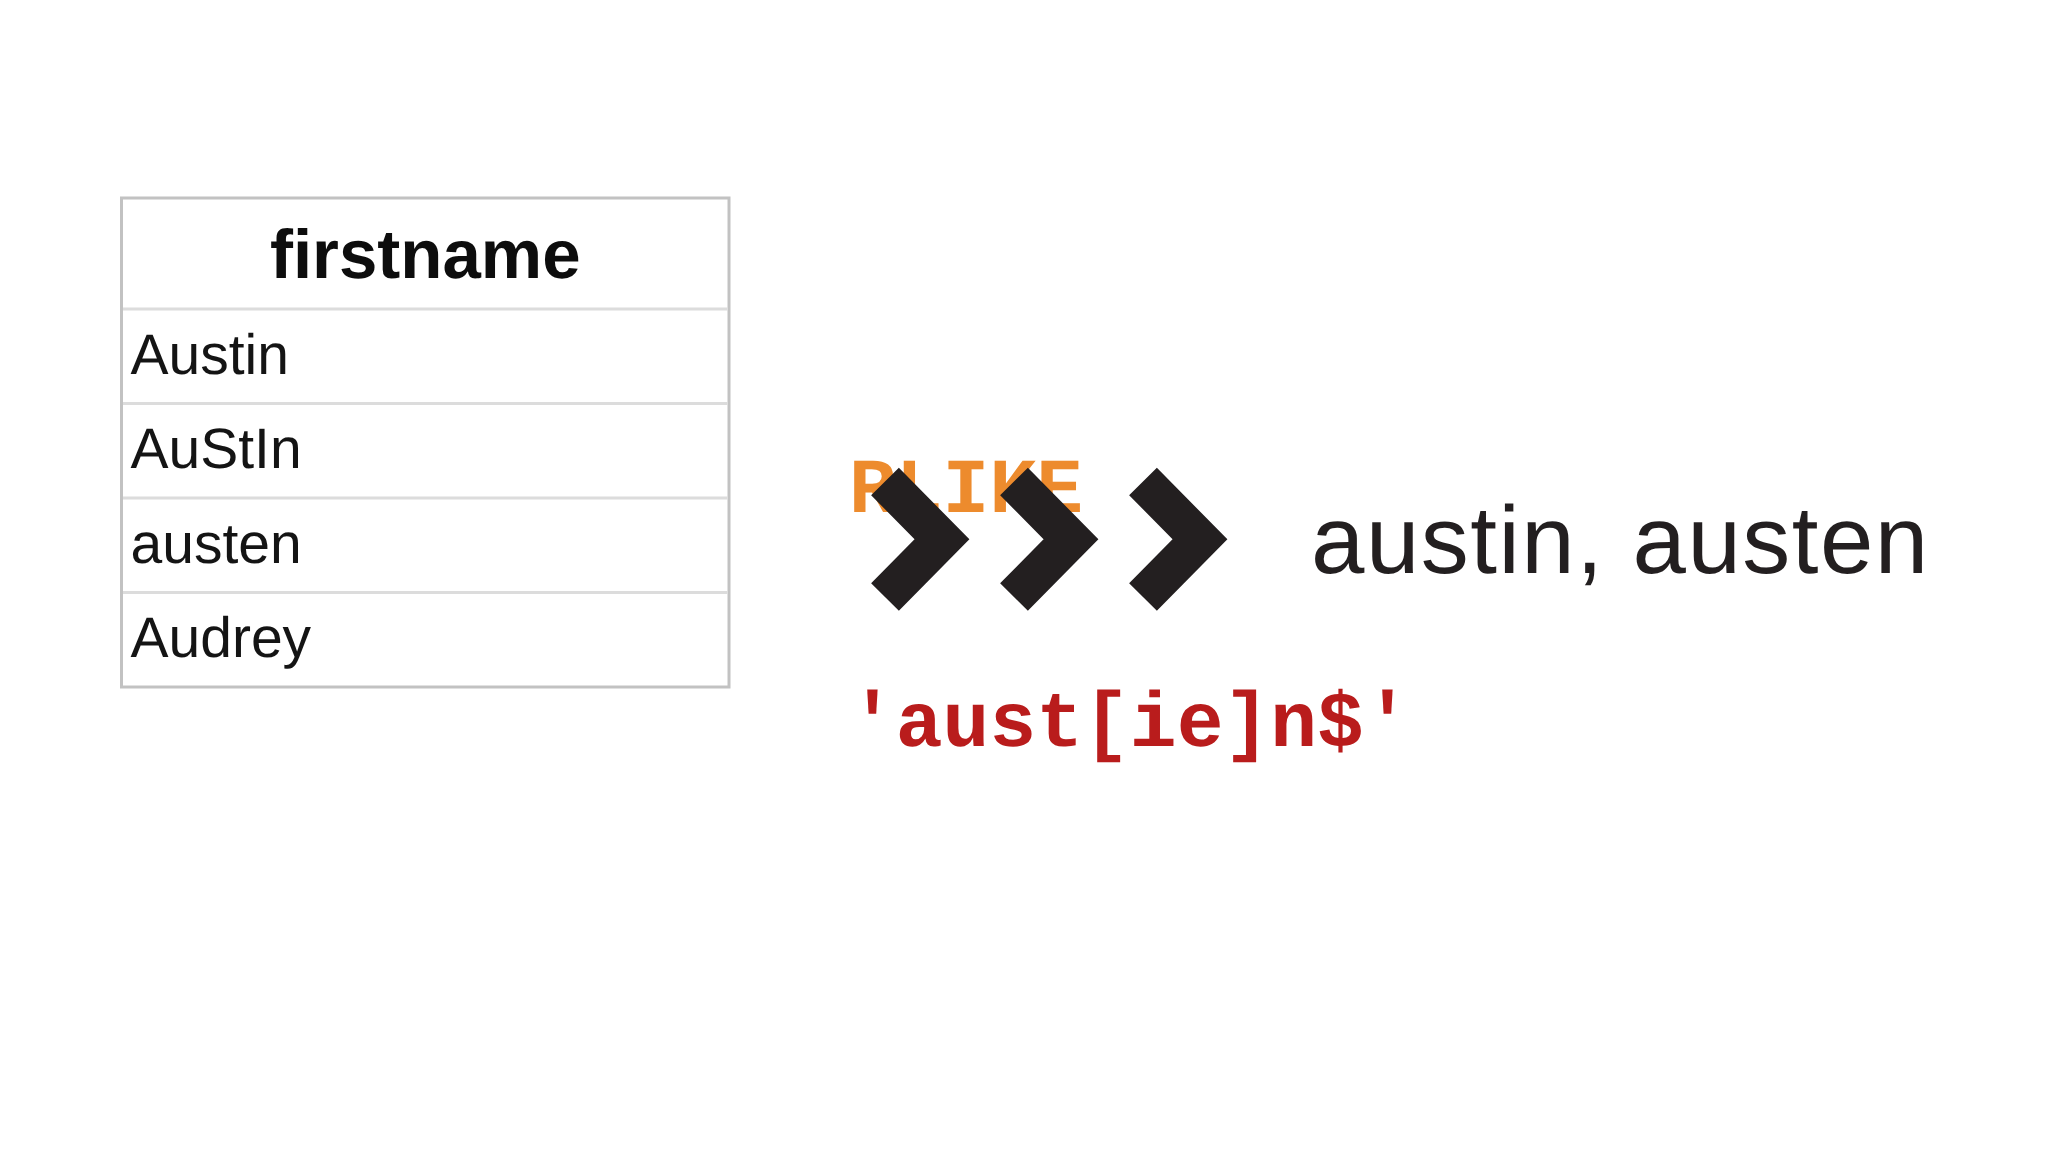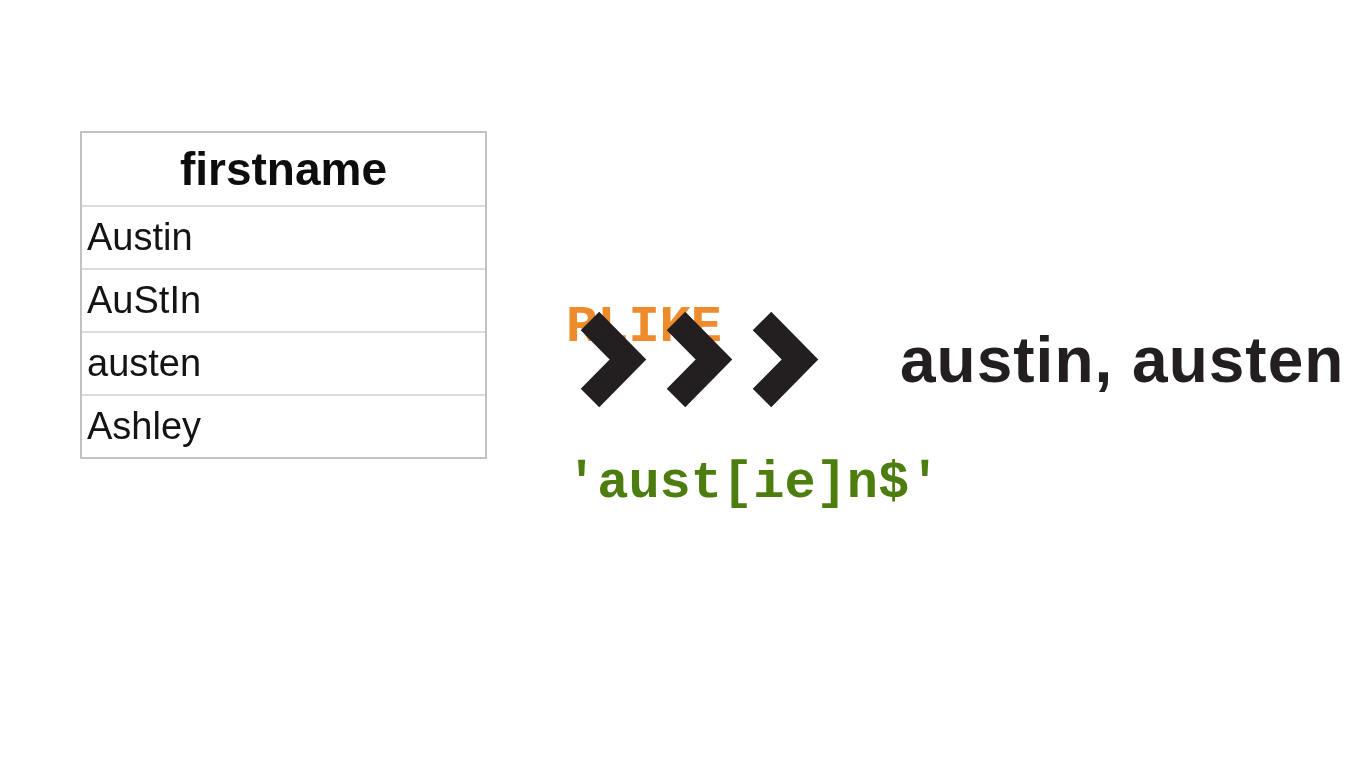--- a/index.html
+++ b/index.html
@@ -60,47 +60,47 @@
     left: 582px;
     top: 312px;
     display: flex;
     gap: 26px;
   }
   .chevron-row svg { overflow: visible; display: block; }
 
   
   .result-text {
     position: absolute;
-    left: 900px;
+    left: 874px;
     top: 312px;
     height: 95px;
     display: flex;
     align-items: center;
     font-size: 64px;
     letter-spacing: 1px;
-    font-weight: 700;
+    font-weight: 400;
     white-space: nowrap;
   }
 </style>
 </head>
 <body>
 
 <div class="canvas">
 
   <div class="name-table">
     <div class="header-cell">firstname</div>
     <div class="row-cell">Austin</div>
     <div class="row-cell">AuStIn</div>
     <div class="row-cell">austen</div>
-    <div class="row-cell">Ashley</div>
+    <div class="row-cell">Audrey</div>
   </div>
 
   <div class="code-block">
     <div style="color: rgb(237, 139, 45);">RLIKE</div>
-    <div style="color: #4d7c0f;">'aust[ie]n$'</div>
+    <div style="color: #b91c1c;">'aust[ie]n$'</div>
   </div>
 
   <div class="chevron-row">
     <svg width="60" height="95" viewBox="0 0 60 95">
       <polyline points="8,9 46,47.5 8,86" fill="none" stroke="#231F20" stroke-width="26" stroke-linejoin="miter" stroke-miterlimit="8"></polyline>
     </svg>
     <svg width="60" height="95" viewBox="0 0 60 95">
       <polyline points="8,9 46,47.5 8,86" fill="none" stroke="#231F20" stroke-width="26" stroke-linejoin="miter" stroke-miterlimit="8"></polyline>
     </svg>
     <svg width="60" height="95" viewBox="0 0 60 95">

